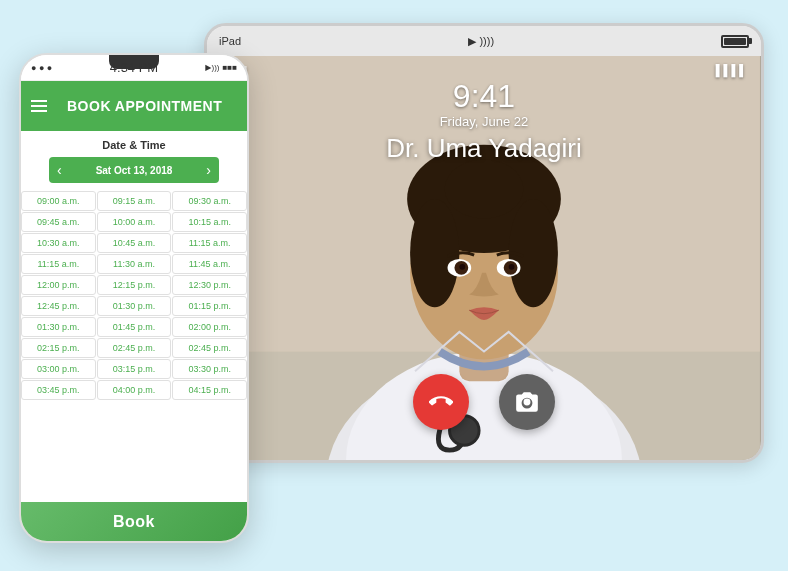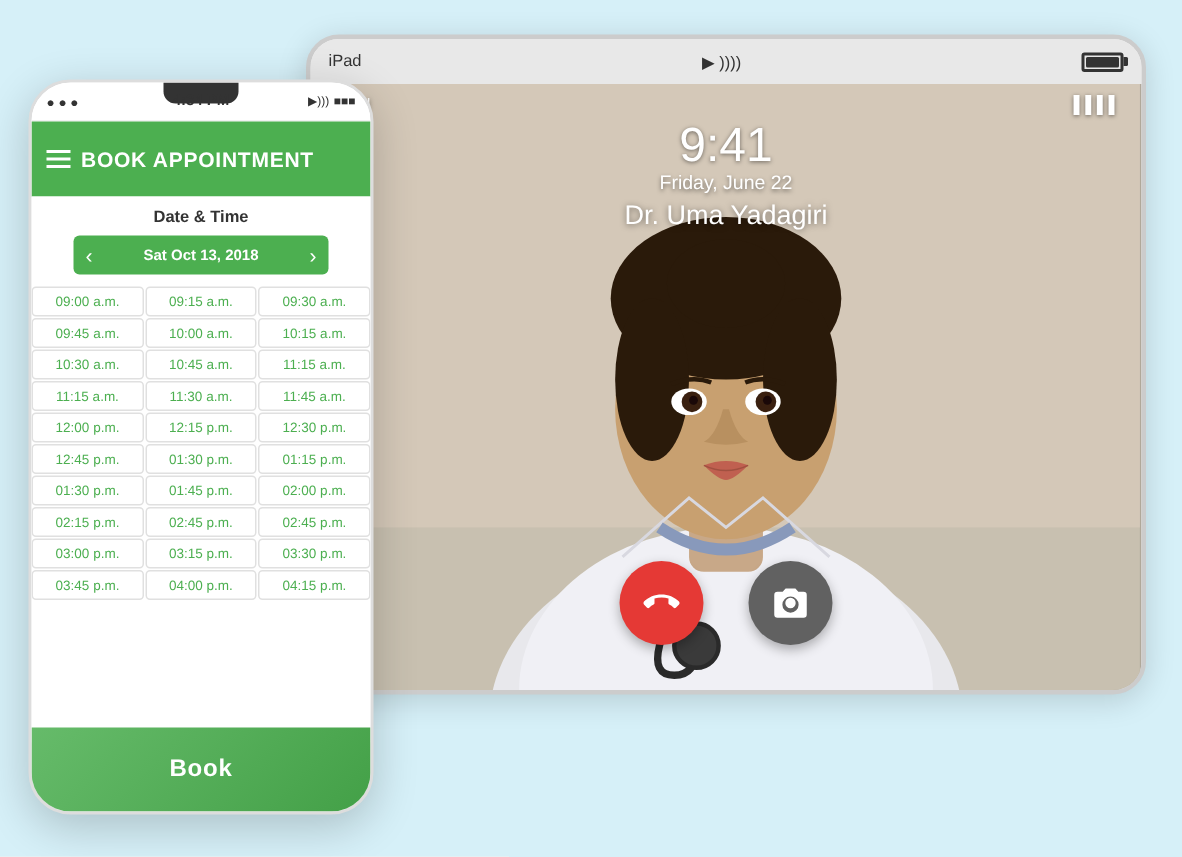--- a/index.html
+++ b/index.html
@@ -118,21 +118,21 @@
 
     .tablet-date {
       color: white;
       font-size: 13px;
       text-shadow: 0 1px 3px rgba(0,0,0,0.5);
       margin-top: 2px;
     }
 
     .tablet-doctor-name {
       color: white;
-      font-size: 18px;
+      font-size: 26px;
       font-weight: 500;
       text-shadow: 0 1px 4px rgba(0,0,0,0.5);
       margin-top: 4px;
     }
 
     .tablet-controls {
       position: absolute;
       bottom: 30px;
       left: 0;
       right: 0;
@@ -205,21 +205,21 @@
       gap: 3px;
       font-size: 8px;
     }
 
     .phone-header {
       background: #4caf50;
       height: 50px;
       display: flex;
       align-items: center;
       padding: 0 10px;
-      gap: 7px;
+      gap: 20px;
     }
 
     .hamburger {
       display: flex;
       flex-direction: column;
       gap: 3px;
     }
 
     .hamburger span {
       width: 16px;
@@ -291,21 +291,21 @@
       font-size: 9px;
       color: #4caf50;
       cursor: pointer;
     }
 
     .phone-book-btn {
       position: absolute;
       bottom: 0;
       left: 0;
       right: 0;
-      height: 56px;
+      height: 39px;
       background: linear-gradient(135deg, #66bb6a, #43a047);
       display: flex;
       align-items: center;
       justify-content: center;
       cursor: pointer;
     }
 
     .phone-book-label {
       color: white;
       font-size: 16px;
@@ -396,21 +396,21 @@
       </div>
 
     </div>
   </div>
 
   <div class="phone">
     <div class="phone-notch"></div>
 
     <div class="phone-top-bar">
       <span>● ● ●</span>
-      <span style="position:absolute;left:50%;transform:translateX(-50%);font-size:10px;font-weight:bold;">4:34 PM</span>
+      <span style="position:absolute;left:50%;transform:translateX(-50%);font-size:13px;font-weight:normal;">4:34 PM</span>
       <div class="phone-status">
         <span>▶)))</span>
         <span>■■■</span>
       </div>
     </div>
 
     <div class="phone-header">
       <div class="hamburger">
         <span></span>
           <span></span>

